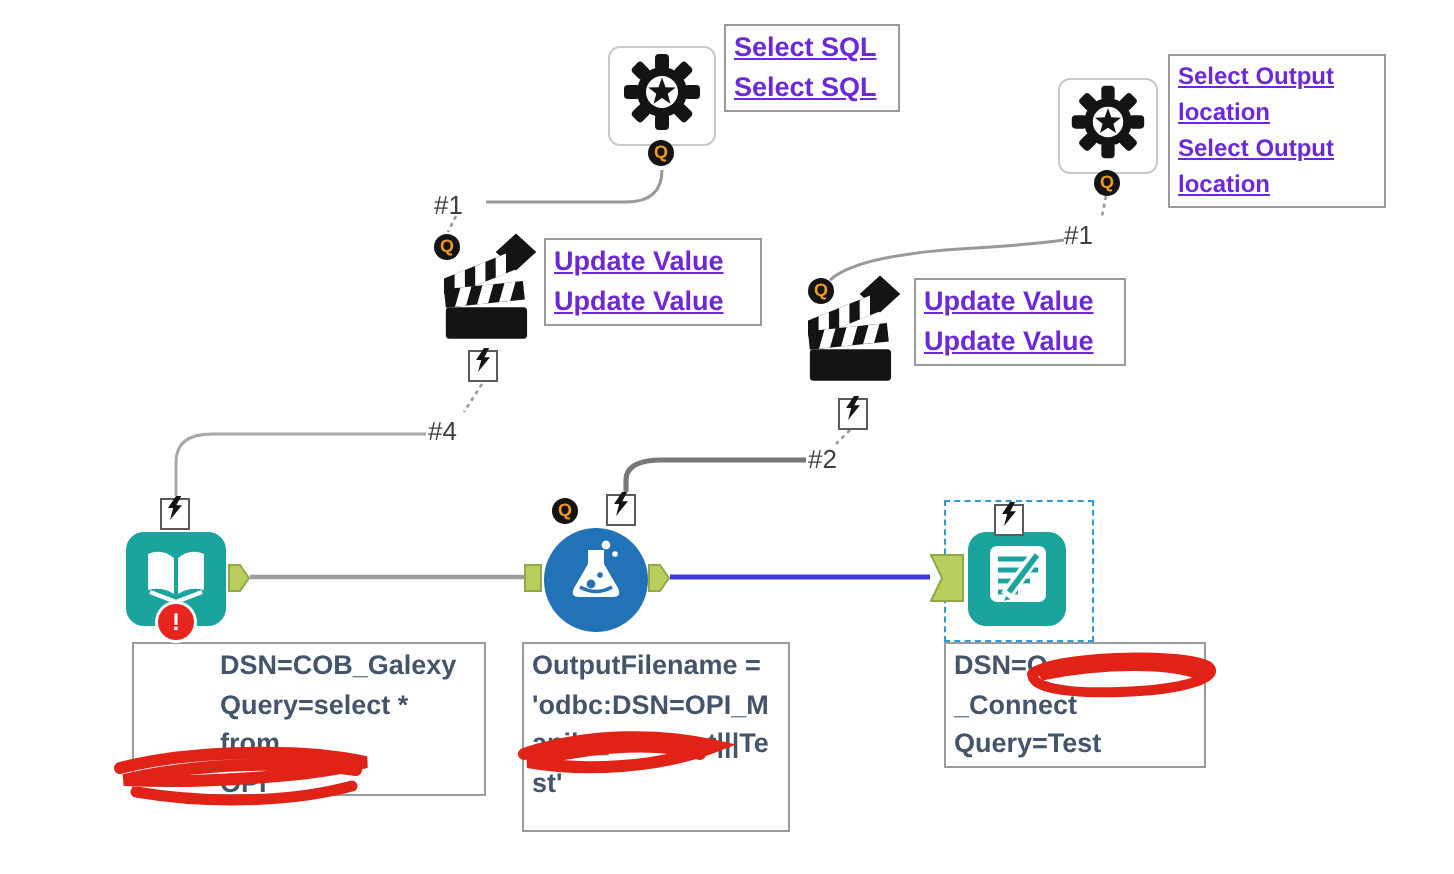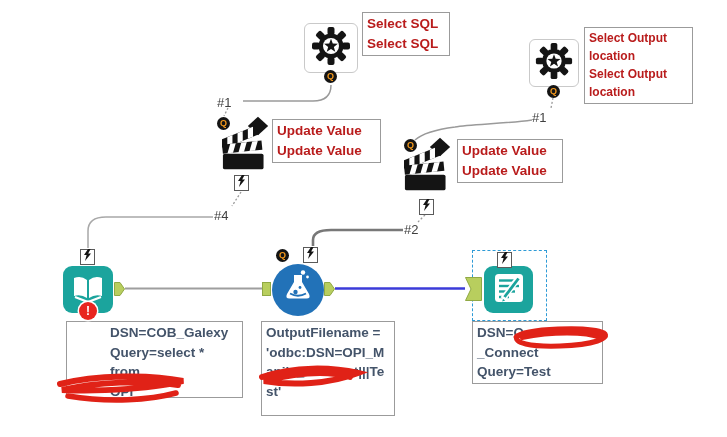--- a/index.html
+++ b/index.html
@@ -4,21 +4,21 @@
 <style>
   html,body{margin:0;padding:0;background:#fff;}
   .stage{position:relative;width:727px;height:437px;background:#ffffff;
          font-family:"Liberation Sans",sans-serif;overflow:hidden;}
   .abs{position:absolute;}
   .wires{left:0;top:0;z-index:1;}
   .scribbles{left:0;top:0;z-index:40;pointer-events:none;}
   .ann{position:absolute;background:#fff;border:1px solid #9B9B9B;padding:1px 4px 2px 4px;
        font-weight:bold;white-space:pre-line;z-index:2;}
   .ann.dark{color:#44546A;font-size:13.5px;line-height:19.5px;}
-  .ann.light{color:#b91c1c;font-size:13.5px;line-height:19.5px;}
+  .ann.light{color:#6d28d9;font-size:13.5px;line-height:19.5px;text-decoration:underline;}
   .ann.light.sm{font-size:12px;line-height:18px;}
   .conn-label{position:absolute;color:#3F3F3F;font-size:13px;z-index:2;font-weight:normal;}
   .qbadge{position:absolute;width:13px;height:13px;background:#141414;border-radius:50%;
           color:#F59A1D;font-size:9px;font-weight:bold;display:flex;align-items:center;
           justify-content:center;line-height:1;z-index:6;}
   .bolt{position:absolute;width:15px;height:16px;background:#fff;border:1px solid #5A5A5A;
         display:flex;align-items:center;justify-content:center;z-index:6;box-sizing:border-box;}
   .gearbox{position:absolute;background:#fff;border:1px solid #C9C9C9;border-radius:6px;
            display:flex;align-items:center;justify-content:center;z-index:4;box-sizing:border-box;}
   .teal-tool{position:absolute;background:#1BA49D;border-radius:9px;display:flex;

